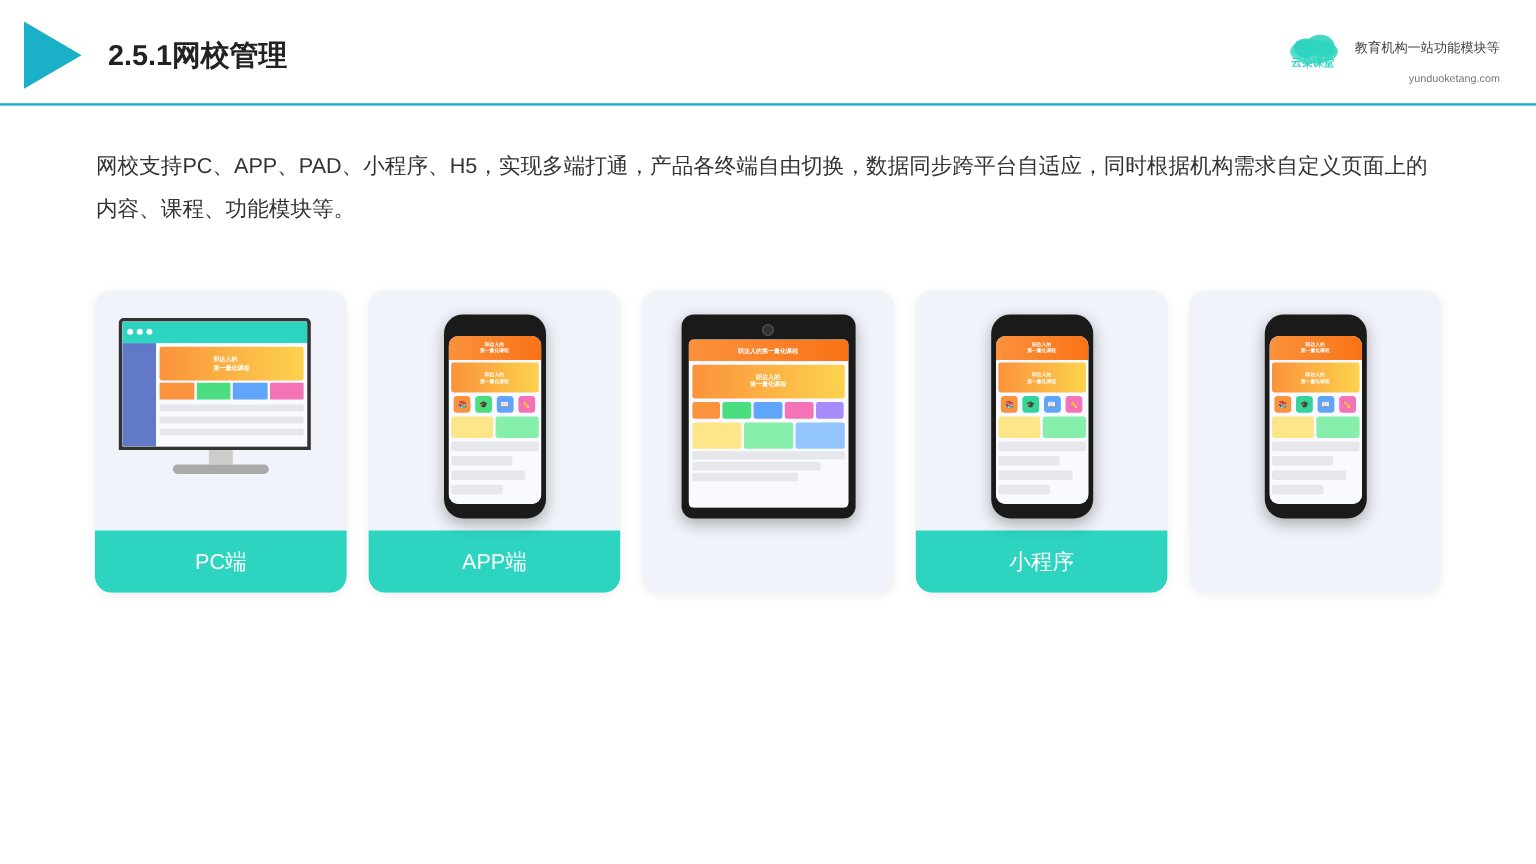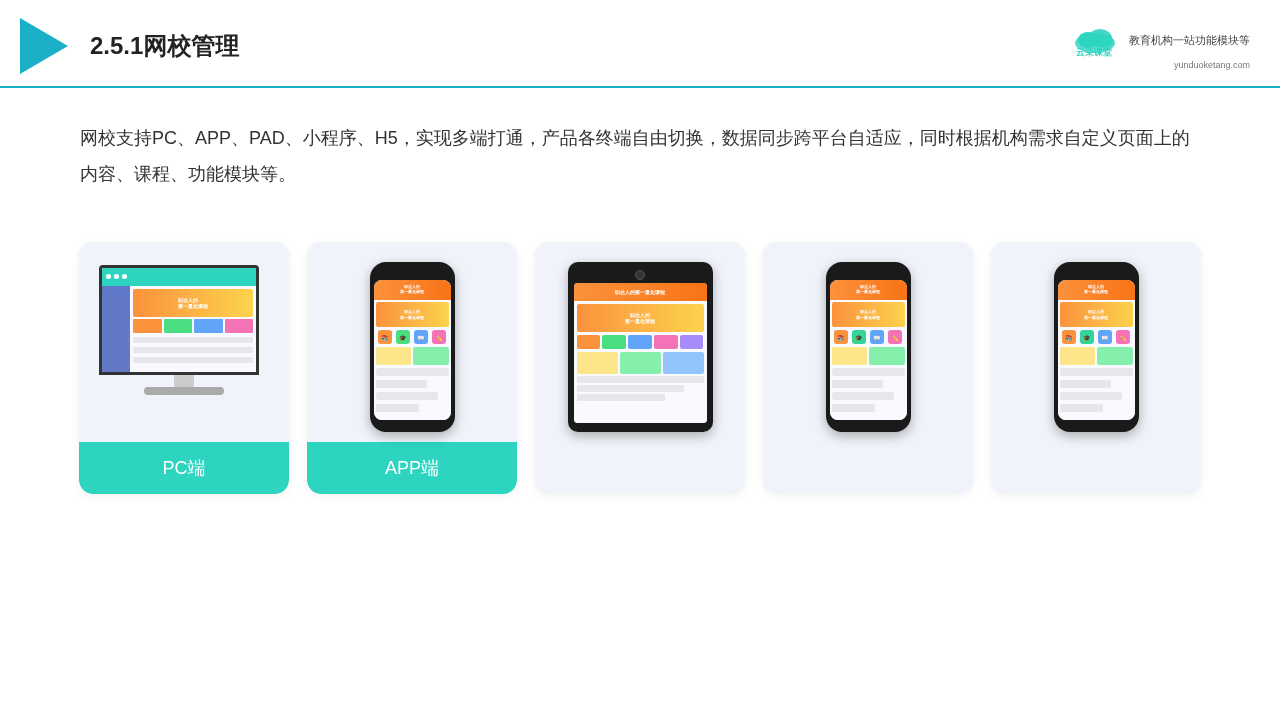--- a/index.html
+++ b/index.html
@@ -518,20 +518,21 @@
               <div class="phone-card-item" style="background:#86efac;"></div>
             </div>
             <div class="phone-list-item"></div>
             <div class="phone-list-item" style="width:70%;"></div>
             <div class="phone-list-item" style="width:85%;"></div>
             <div class="phone-list-item" style="width:60%;"></div>
           </div>
         </div>
       </div>
     </div>
+    <div class="card-label">小程序</div>
   </div>
 
   <div class="card">
     <div class="card-image-area">
       <div class="phone-mockup">
         <div class="phone-notch"></div>
         <div class="phone-screen">
           <div class="phone-header-bar">
             <span class="phone-header-text">职达人的<br>第一量化课程</span>
           </div>

